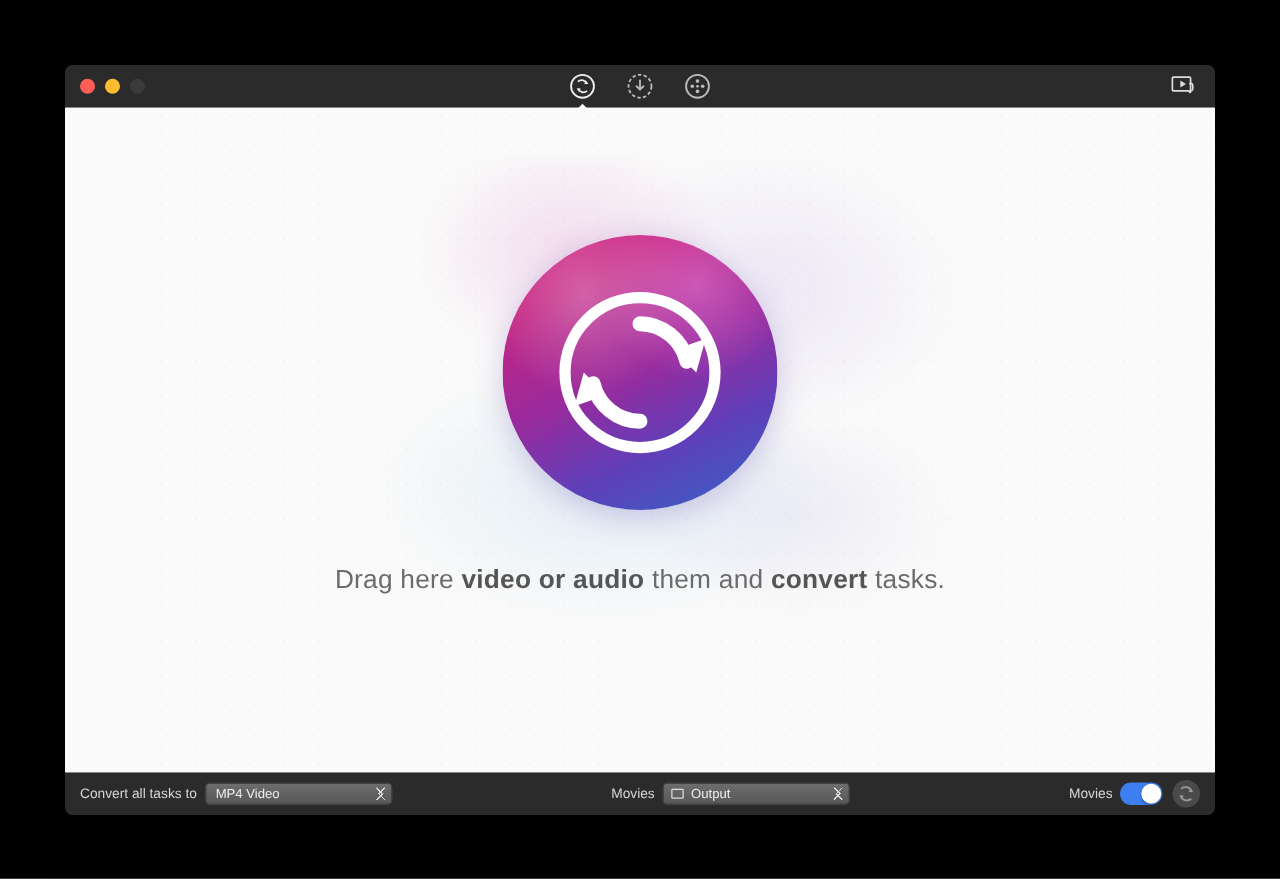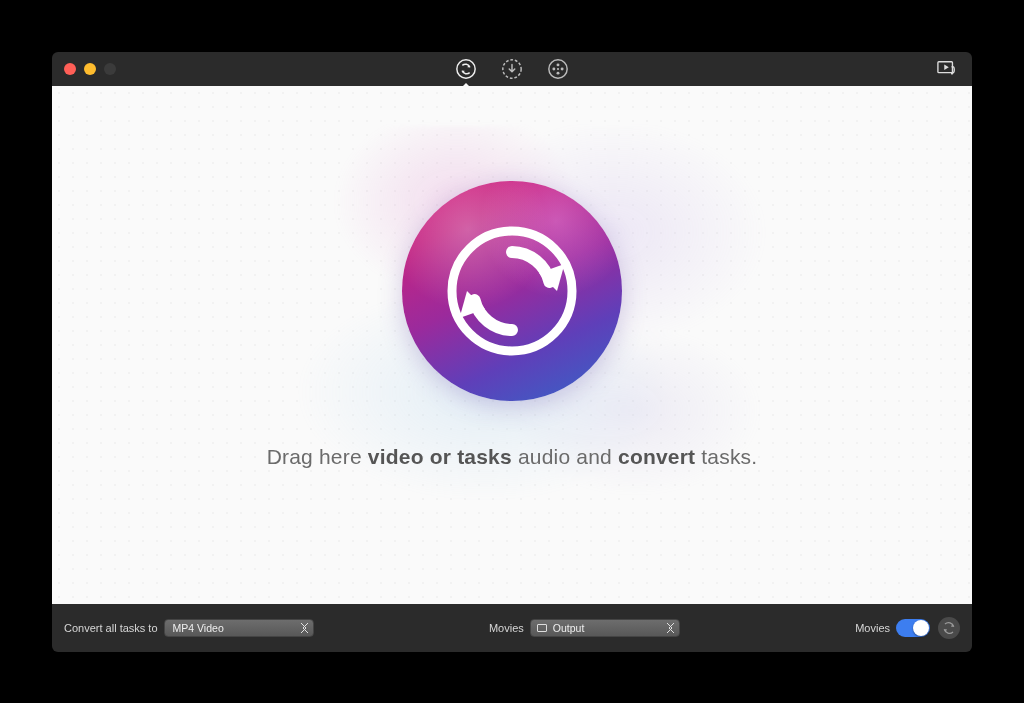--- a/index.html
+++ b/index.html
@@ -120,21 +120,21 @@
     .instruction {
       margin-top: 44px;
       font-size: 21px;
       color: #6b6b6b;
       font-weight: 300;
       letter-spacing: .2px;
       z-index: 1;
     }
     .instruction b { color: #555; font-weight: 700; }
     .footer {
-      height: 48px;
+      height: 34px;
       background: #2b2b2b;
       display: flex;
       align-items: center;
       color: #d6d6d6;
       font-size: 11px;
       flex-shrink: 0;
       padding: 0 12px;
       gap: 8px;
     }
     .footer-label { white-space: nowrap; }
@@ -248,21 +248,21 @@
     <div class="hero-circle">
       <svg width="150" height="150" viewBox="0 0 100 100">
         <circle cx="50" cy="50" r="40" fill="none" stroke="#fff" stroke-width="6"></circle>
         <path d="M50 24 A26 26 0 0 1 75 44" fill="none" stroke="#fff" stroke-width="8" stroke-linecap="round"></path>
         <path d="M68 38 L80 50 L85 32 Z" fill="#fff"></path>
         <path d="M50 76 A26 26 0 0 1 25 56" fill="none" stroke="#fff" stroke-width="8" stroke-linecap="round"></path>
         <path d="M32 62 L20 50 L15 68 Z" fill="#fff"></path>
       </svg>
     </div>
     <div class="instruction">
-      <span>Drag here </span><b>video or tasks</b><span> audio and </span><b>convert</b><span> tasks.</span>
+      <span>Drag here </span><b>video or audio</b><span> them and </span><b>convert</b><span> tasks.</span>
     </div>
   </div>
 
   <div class="footer">
     <div class="footer-block">
       <span class="footer-label">Convert all tasks to</span>
       <div class="mac-select" style="width:150px">
         <span>MP4 Video</span>
       </div>
     </div>

